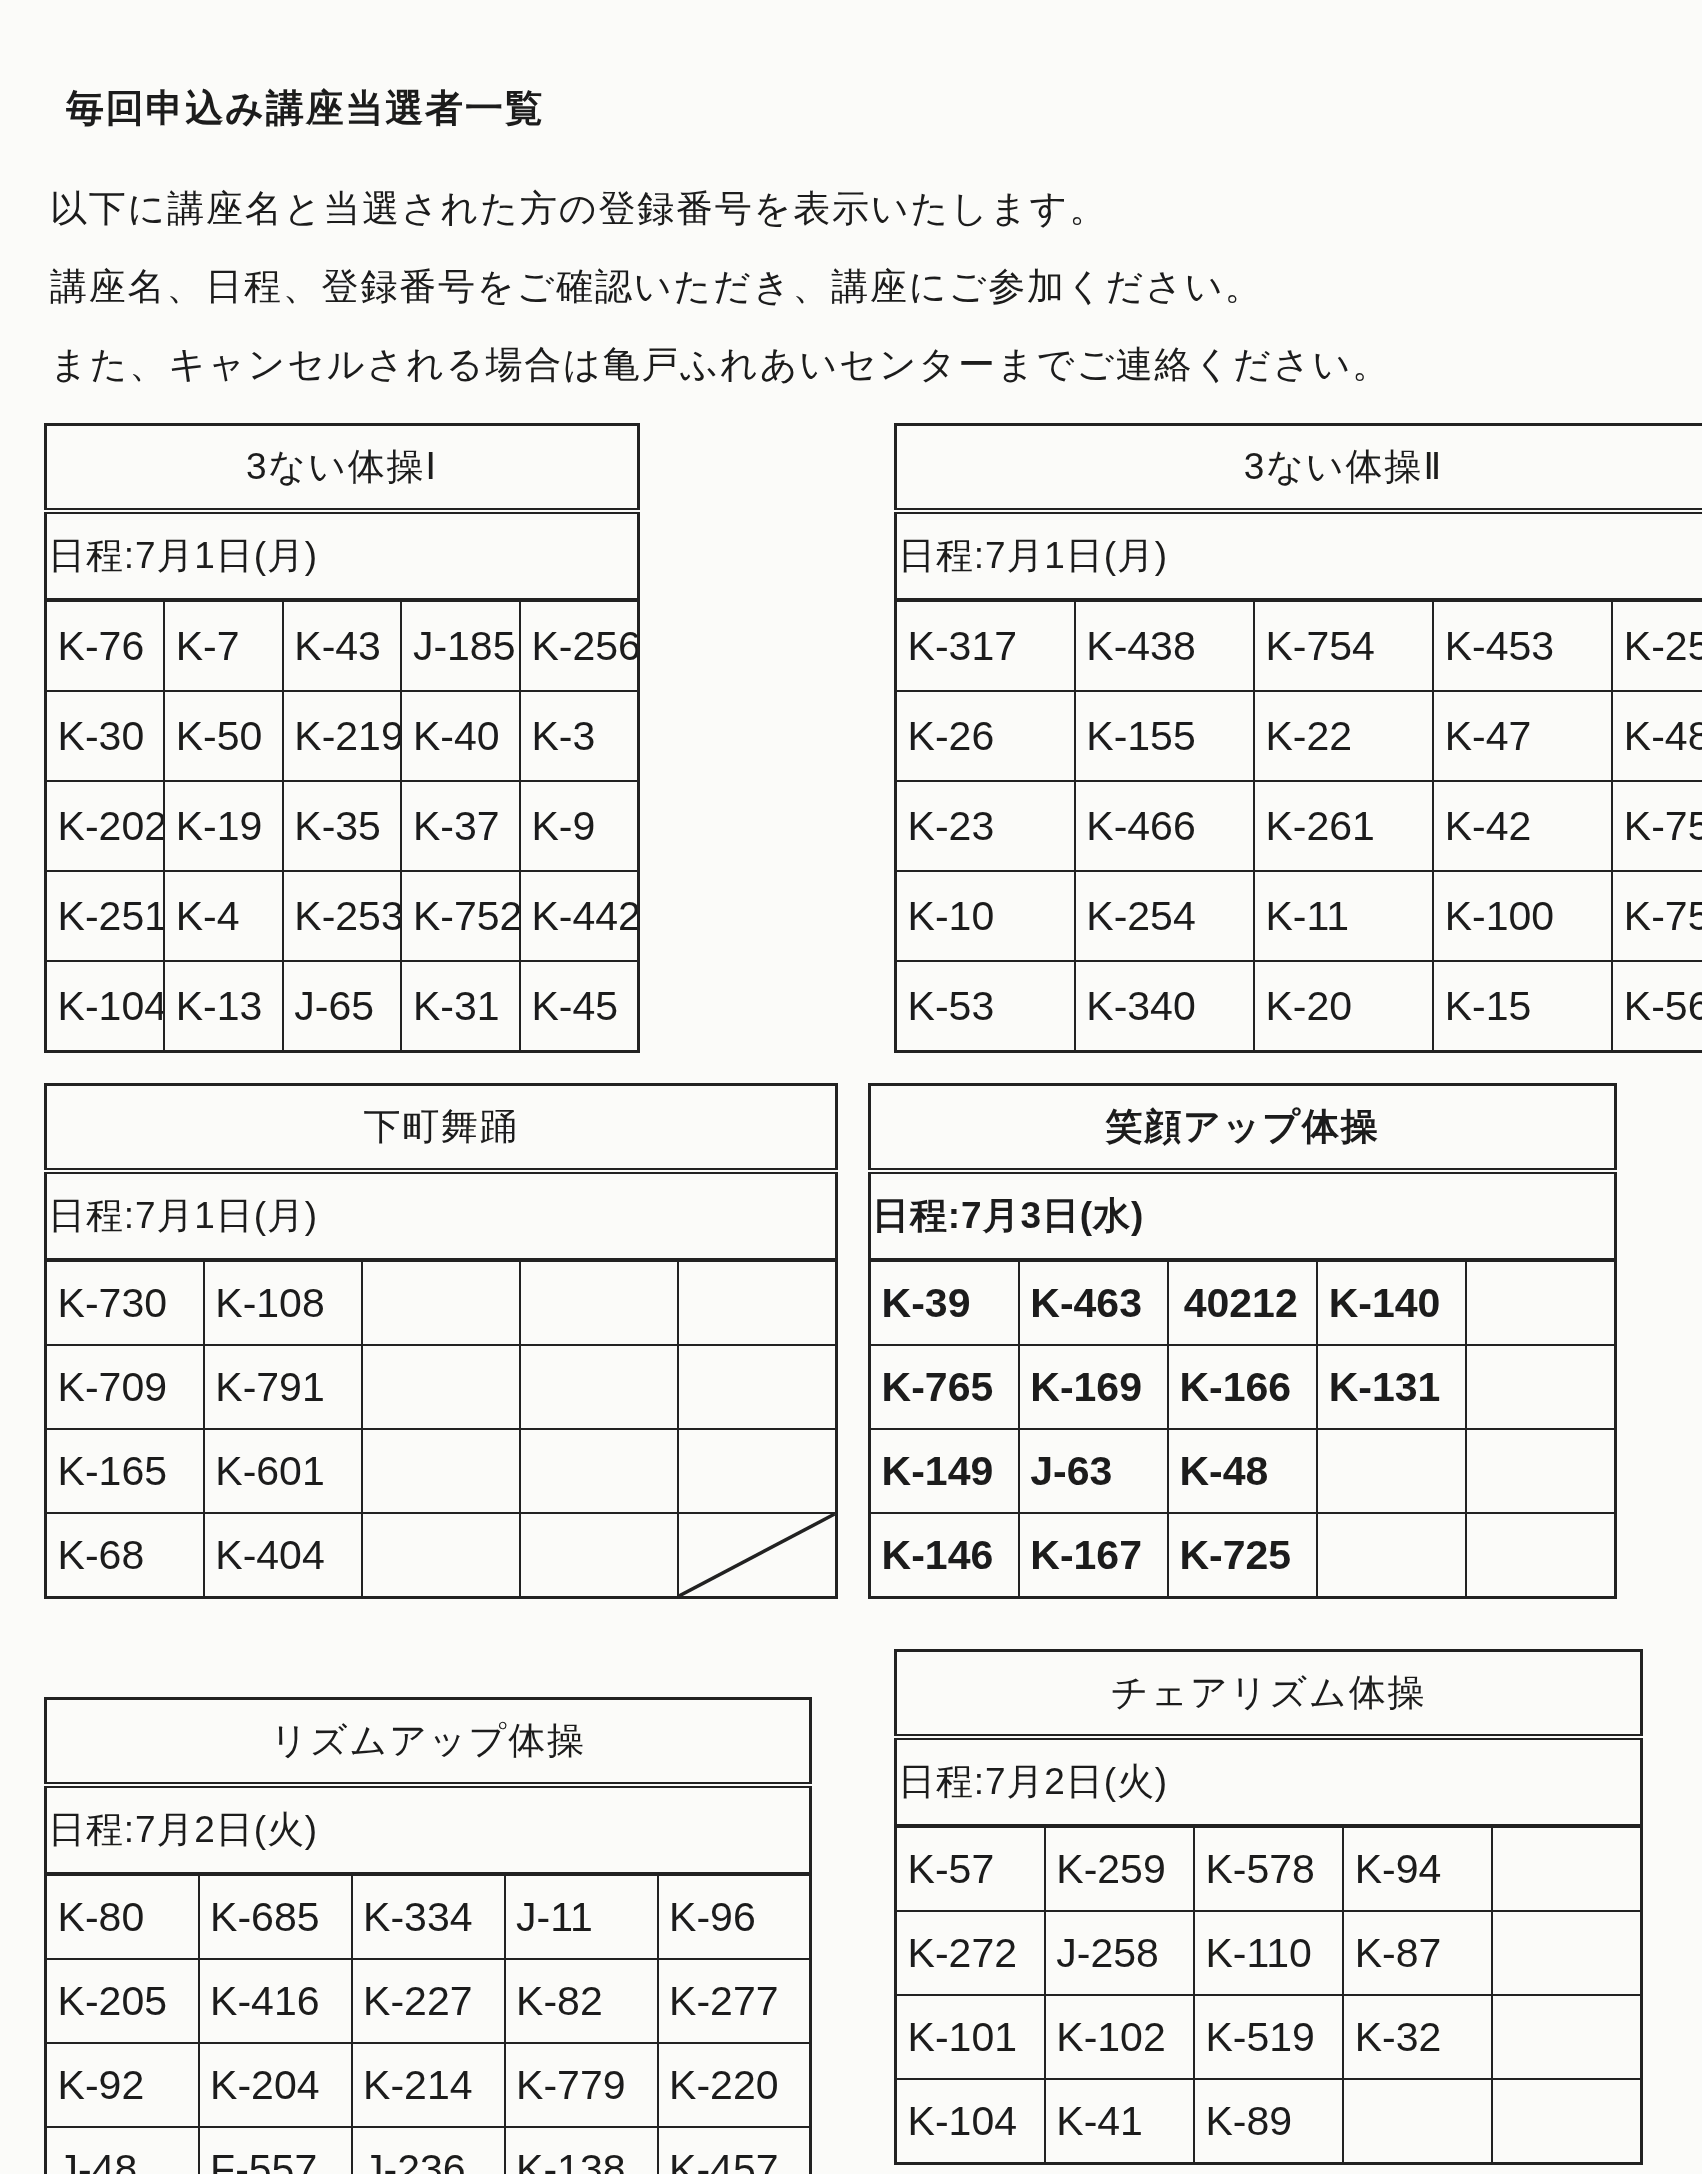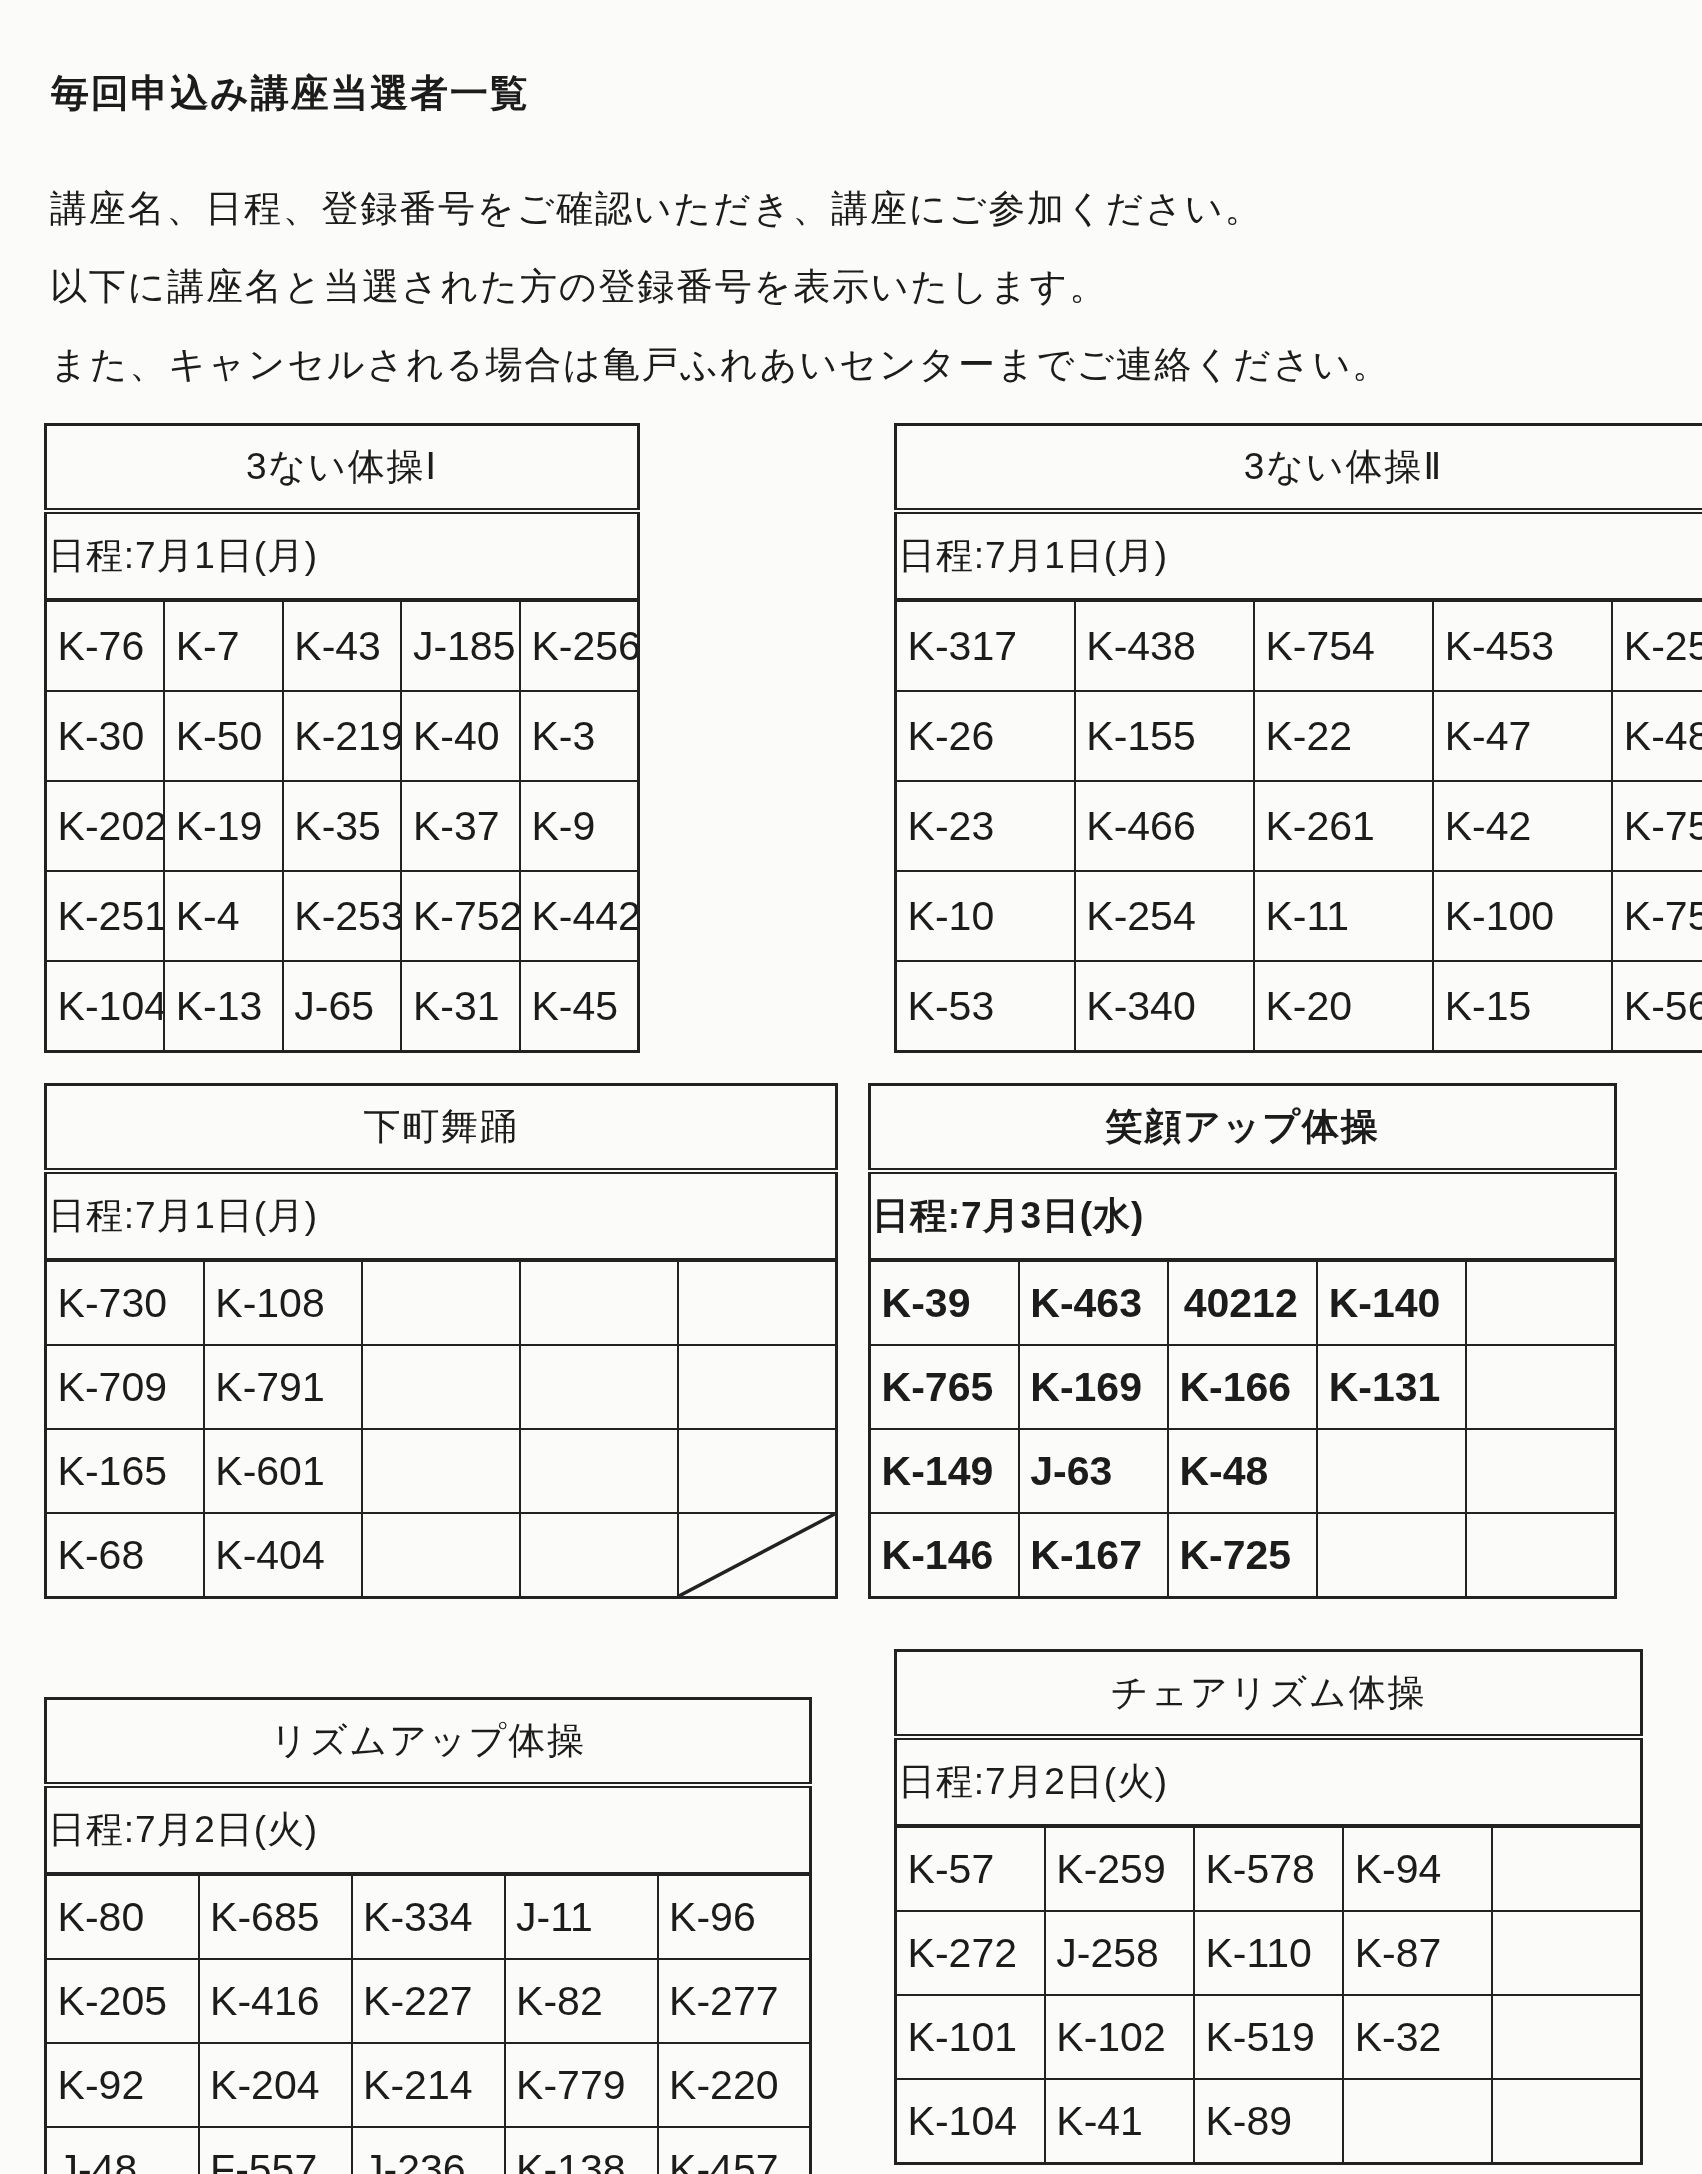--- a/index.html
+++ b/index.html
@@ -6,21 +6,21 @@
   .page{
     position:relative;
     width:1702px;height:2175px;
     margin:0 auto;
     background:#fbfbf9;
     font-family:"Liberation Sans","DejaVu Sans",sans-serif;
     color:#1c1c1c;
     overflow:hidden;
   }
   .doc-title{
-    position:absolute;left:50px;top:67px;margin:1px;
+    position:absolute;left:50px;top:67px;margin:16px;
     font-size:38px;font-weight:bold;letter-spacing:1.8px;
   }
   .intro{
     position:absolute;left:50px;top:170px;margin:0;
     font-size:37px;line-height:78px;letter-spacing:1.8px;
   }
   .intro p{margin:0;}
 
   .course-table{position:absolute;}
   .t0{left:44px;   top:423px; width:596px;}
@@ -67,22 +67,22 @@
   td.diag svg{position:absolute;left:0;top:0;width:100%;height:100%;display:block;}
 </style>
 </head>
 <body>
 
 <div class="page">
 
   <h1 class="doc-title">毎回申込み講座当選者一覧</h1>
 
   <div class="intro">
+    <p>以下に講座名と当選された方の登録番号を表示いたします。</p>
     <p>講座名、日程、登録番号をご確認いただき、講座にご参加ください。</p>
-    <p>以下に講座名と当選された方の登録番号を表示いたします。</p>
     <p>また、キャンセルされる場合は亀戸ふれあいセンターまでご連絡ください。</p>
   </div>
 
   <section class="course-table t0">
     <table class="winners">
       <thead>
         <tr class="title-row">
           <td colspan="5">3ない体操Ⅰ</td>
         </tr>
         <tr class="date-row">

